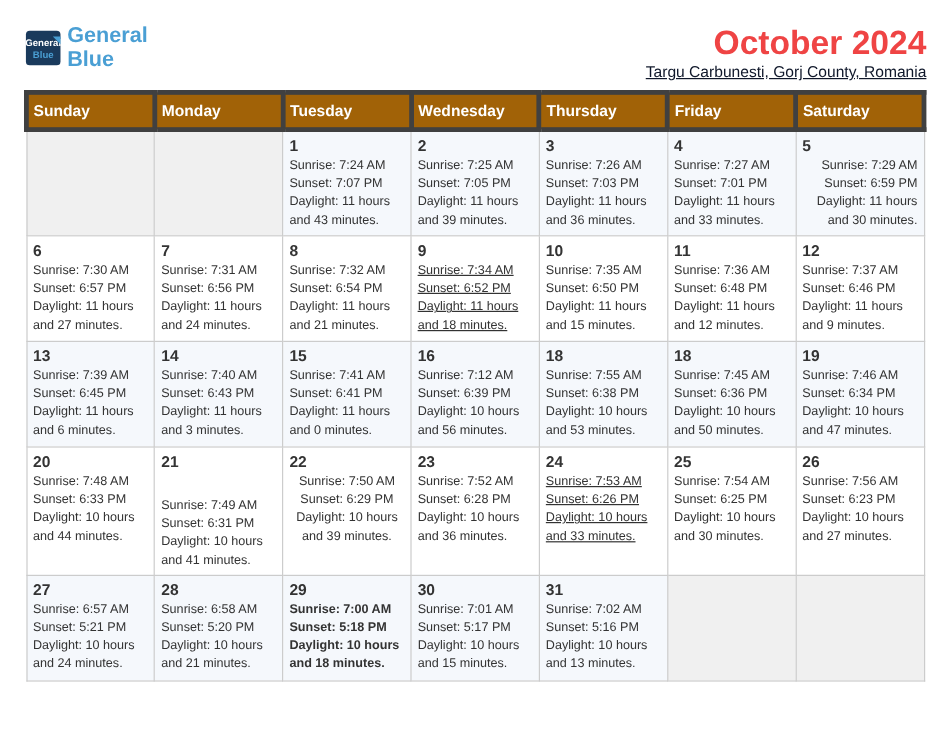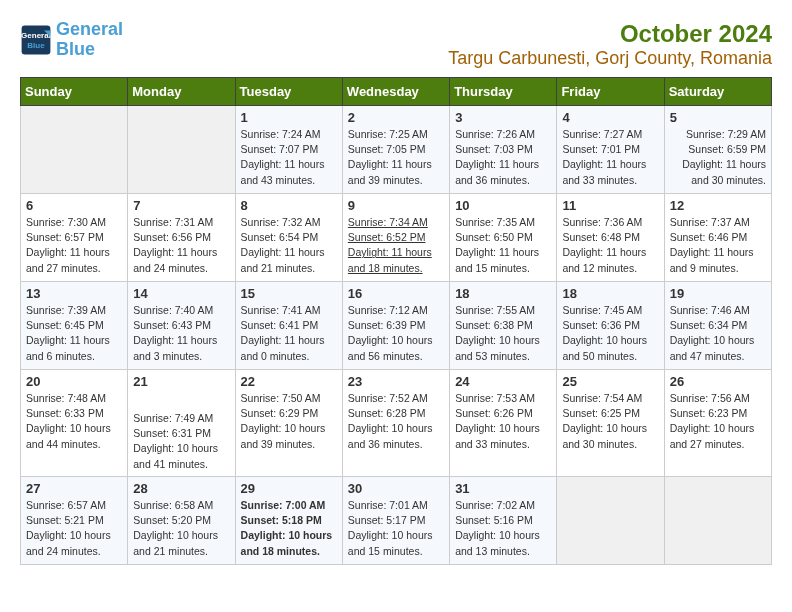--- a/index.html
+++ b/index.html
@@ -31,41 +31,42 @@
       color: #4a9fd4;
     }
     .logo-icon {
       width: 32px;
       height: 32px;
     }
     .title-block {
       text-align: right;
     }
     .cal-title {
-      font-size: 24px;
+      font-size: 28px;
       font-weight: bold;
-      color: #4d7c0f;
+      color: #ef4444;
     }
     .cal-subtitle {
-      font-size: 18px;
-      color: #a16207;
+      font-size: 13px;
+      color: #0f172a;
+      text-decoration: underline;
     }
     table {
       width: 100%;
       border-collapse: collapse;
       table-layout: fixed;
     }
     thead th {
-      background: #4d7c0f;
+      background: #a16207;
       color: #fff;
       font-size: 13px;
       font-weight: bold;
       padding: 6px 4px;
       text-align: left;
-      border: 1px solid #404040;
+      border: 4px solid #404040;
     }
     tbody td {
       border: 1px solid #ccc;
       vertical-align: top;
       padding: 4px 5px;
       font-size: 11px;
       color: #333;
       height: 88px;
       background: #fff;
     }
@@ -255,33 +256,33 @@
 Daylight: 10 hours and 44 minutes.</div>
         </td>
         <td>
           <span class="day-num">21</span>
           <div class="day-info" style="white-space: pre-line; margin-top: 22px;">Sunrise: 7:49 AM
 Sunset: 6:31 PM
 Daylight: 10 hours and 41 minutes.</div>
         </td>
         <td>
           <span class="day-num">22</span>
-          <div class="day-info" style="white-space: pre-line;">Sunrise: 7:50 AM
+          <div class="day-info" style="white-space: pre-line; text-align: center;">Sunrise: 7:50 AM
 Sunset: 6:29 PM
 Daylight: 10 hours and 39 minutes.</div>
         </td>
         <td>
           <span class="day-num">23</span>
           <div class="day-info" style="white-space: pre-line;">Sunrise: 7:52 AM
 Sunset: 6:28 PM
 Daylight: 10 hours and 36 minutes.</div>
         </td>
         <td>
           <span class="day-num">24</span>
-          <div class="day-info" style="white-space: pre-line;">Sunrise: 7:53 AM
+          <div class="day-info" style="white-space: pre-line; text-decoration: underline;">Sunrise: 7:53 AM
 Sunset: 6:26 PM
 Daylight: 10 hours and 33 minutes.</div>
         </td>
         <td>
           <span class="day-num">25</span>
           <div class="day-info" style="white-space: pre-line;">Sunrise: 7:54 AM
 Sunset: 6:25 PM
 Daylight: 10 hours and 30 minutes.</div>
         </td>
         <td>

